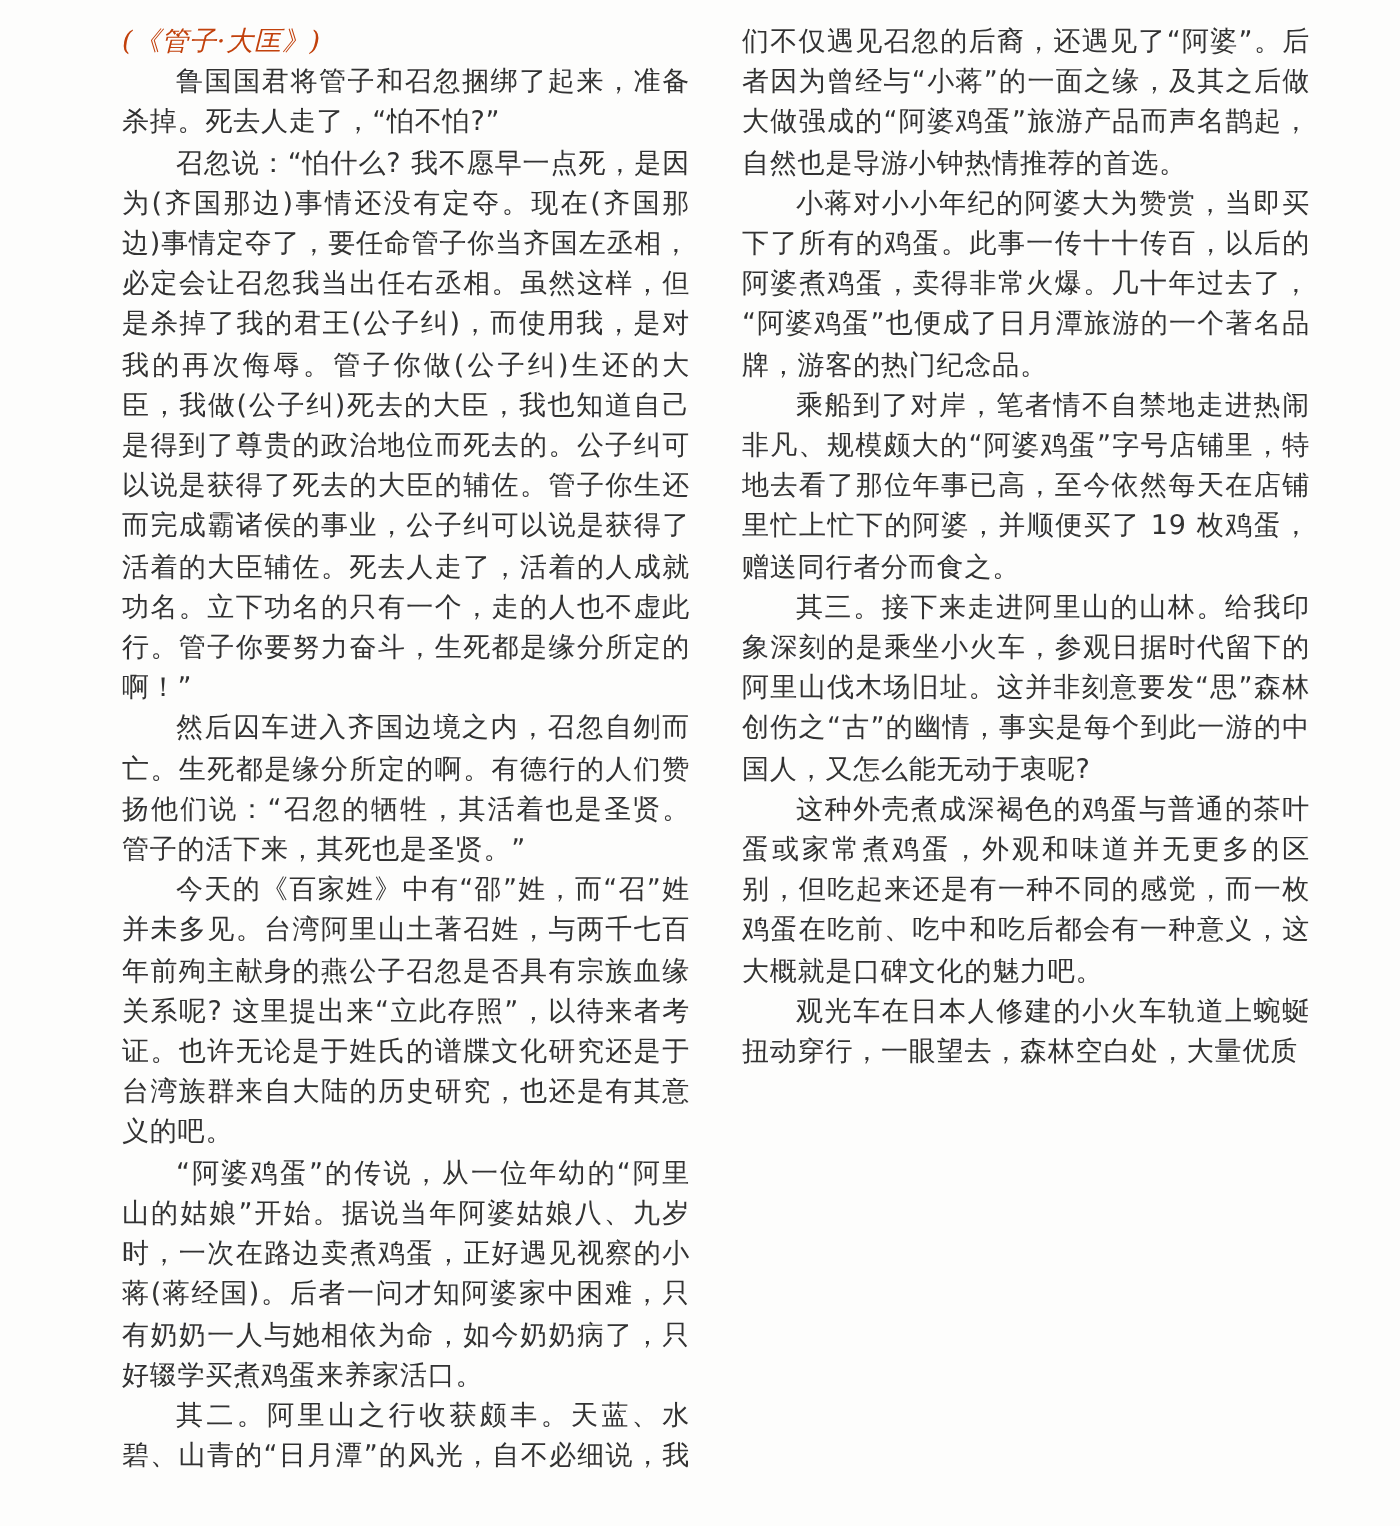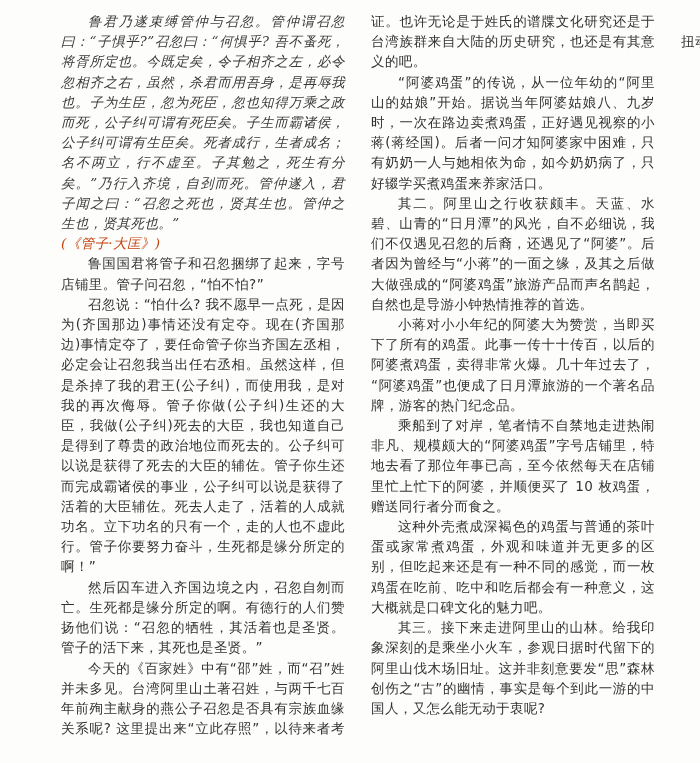--- a/index.html
+++ b/index.html
@@ -45,27 +45,26 @@
     font-style: italic;
     text-indent: 0;
     color: #c2410c;
   }
 </style>
 </head>
 <body>
 
 <div class="page">
   <div class="columns">
-    <p class="quote">鲁君乃遂束缚管仲与召忽。管仲谓召忽曰：“子惧乎?”召忽曰：“何惧乎? 吾不蚤死，将胥所定也。今既定矣，令子相齐之左，必令忽相齐之右，虽然，杀君而用吾身，是再辱我也。子为生臣，忽为死臣，忽也知得万乘之政而死，公子纠可谓有死臣矣。子生而霸诸侯，公子纠可谓有生臣矣。死者成行，生者成名；名不两立，行不虚至。子其勉之，死生有分矣。”乃行入齐境，自刭而死。管仲遂入，君子闻之曰：“召忽之死也，贤其生也。管仲之生也，贤其死也。”</p>
     <p class="attribution">(《管子·大匡》)</p>
-    <p>鲁国国君将管子和召忽捆绑了起来，字号店铺里。管子问召忽，“怕不怕?”</p>
+    <p>鲁国国君将管子和召忽捆绑了起来，准备杀掉。死去人走了，“怕不怕?”</p>
     <p>召忽说：“怕什么? 我不愿早一点死，是因为(齐国那边)事情还没有定夺。现在(齐国那边)事情定夺了，要任命管子你当齐国左丞相，必定会让召忽我当出任右丞相。虽然这样，但是杀掉了我的君王(公子纠)，而使用我，是对我的再次侮辱。管子你做(公子纠)生还的大臣，我做(公子纠)死去的大臣，我也知道自己是得到了尊贵的政治地位而死去的。公子纠可以说是获得了死去的大臣的辅佐。管子你生还而完成霸诸侯的事业，公子纠可以说是获得了活着的大臣辅佐。死去人走了，活着的人成就功名。立下功名的只有一个，走的人也不虚此行。管子你要努力奋斗，生死都是缘分所定的啊！”</p>
     <p>然后囚车进入齐国边境之内，召忽自刎而亡。生死都是缘分所定的啊。有德行的人们赞扬他们说：“召忽的牺牲，其活着也是圣贤。管子的活下来，其死也是圣贤。”</p>
     <p>今天的《百家姓》中有“邵”姓，而“召”姓并未多见。台湾阿里山土著召姓，与两千七百年前殉主献身的燕公子召忽是否具有宗族血缘关系呢? 这里提出来“立此存照”，以待来者考证。也许无论是于姓氏的谱牒文化研究还是于台湾族群来自大陆的历史研究，也还是有其意义的吧。</p>
     <p>“阿婆鸡蛋”的传说，从一位年幼的“阿里山的姑娘”开始。据说当年阿婆姑娘八、九岁时，一次在路边卖煮鸡蛋，正好遇见视察的小蒋(蒋经国)。后者一问才知阿婆家中困难，只有奶奶一人与她相依为命，如今奶奶病了，只好辍学买煮鸡蛋来养家活口。</p>
     <p>其二。阿里山之行收获颇丰。天蓝、水碧、山青的“日月潭”的风光，自不必细说，我们不仅遇见召忽的后裔，还遇见了“阿婆”。后者因为曾经与“小蒋”的一面之缘，及其之后做大做强成的“阿婆鸡蛋”旅游产品而声名鹊起，自然也是导游小钟热情推荐的首选。</p>
     <p>小蒋对小小年纪的阿婆大为赞赏，当即买下了所有的鸡蛋。此事一传十十传百，以后的阿婆煮鸡蛋，卖得非常火爆。几十年过去了，“阿婆鸡蛋”也便成了日月潭旅游的一个著名品牌，游客的热门纪念品。</p>
-    <p>乘船到了对岸，笔者情不自禁地走进热闹非凡、规模颇大的“阿婆鸡蛋”字号店铺里，特地去看了那位年事已高，至今依然每天在店铺里忙上忙下的阿婆，并顺便买了 10 枚鸡蛋，赠送同行者分而食之。</p>
+    <p>乘船到了对岸，笔者情不自禁地走进热闹非凡、规模颇大的“阿婆鸡蛋”字号店铺里，特地去看了那位年事已高，至今依然每天在店铺里忙上忙下的阿婆，并顺便买了 19 枚鸡蛋，赠送同行者分而食之。</p>
+    <p>其三。接下来走进阿里山的山林。给我印象深刻的是乘坐小火车，参观日据时代留下的阿里山伐木场旧址。这并非刻意要发“思”森林创伤之“古”的幽情，事实是每个到此一游的中国人，又怎么能无动于衷呢?</p>
     <p>这种外壳煮成深褐色的鸡蛋与普通的茶叶蛋或家常煮鸡蛋，外观和味道并无更多的区别，但吃起来还是有一种不同的感觉，而一枚鸡蛋在吃前、吃中和吃后都会有一种意义，这大概就是口碑文化的魅力吧。</p>
-    <p>其三。接下来走进阿里山的山林。给我印象深刻的是乘坐小火车，参观日据时代留下的阿里山伐木场旧址。这并非刻意要发“思”森林创伤之“古”的幽情，事实是每个到此一游的中国人，又怎么能无动于衷呢?</p>
     <p>观光车在日本人修建的小火车轨道上蜿蜒扭动穿行，一眼望去，森林空白处，大量优质</p>
   </div>
 </div>
 
 </body></html>

